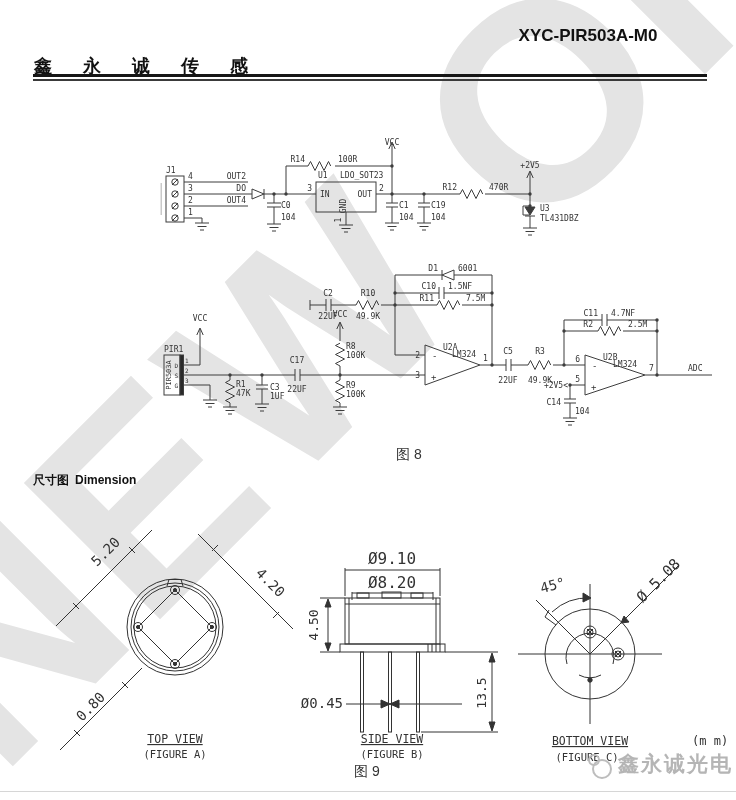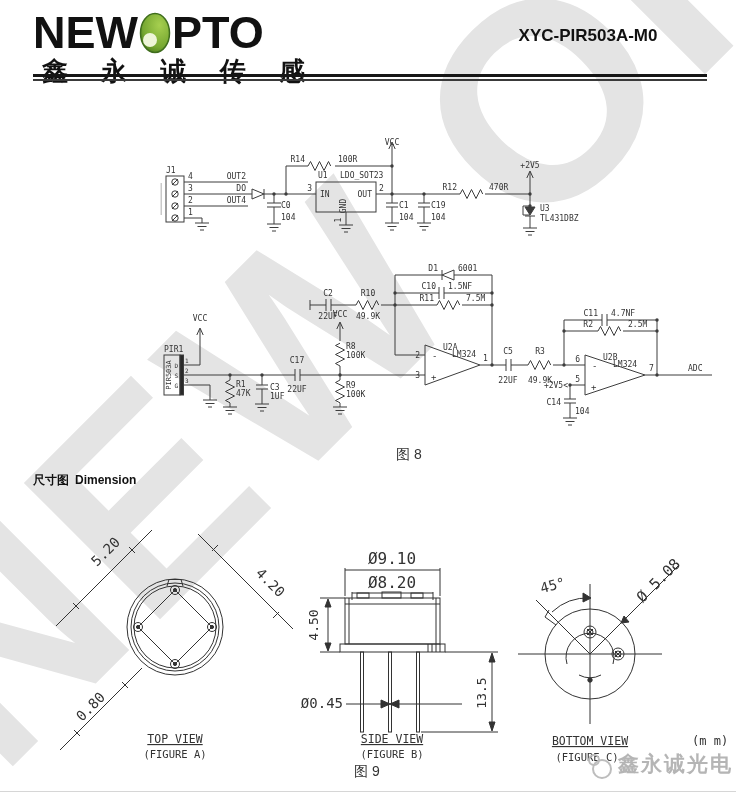--- a/index.html
+++ b/index.html
@@ -5,21 +5,21 @@
   html,body{margin:0;padding:0;background:#fff;}
   .page{position:relative;width:736px;height:800px;background:#fff;overflow:hidden;
         font-family:"Liberation Sans",sans-serif;color:#1a1a1a;}
   .wm-big{position:absolute;left:30px;top:530px;z-index:0;font-size:280px;line-height:1;
           font-weight:bold;letter-spacing:6px;color:#e4e4e4;white-space:nowrap;
           transform:rotate(-45deg);transform-origin:0 100%;user-select:none;}
   .content{position:absolute;inset:0;z-index:1;}
   .logo{position:absolute;left:33px;top:10px;display:flex;align-items:center;
         font-size:45px;font-weight:800;letter-spacing:0;color:#111;line-height:1;}
   .logo svg{margin:0 1px;}
-  .brand-cn{position:absolute;left:42px;top:54px;font-size:26px;font-weight:bold;
+  .brand-cn{position:absolute;left:34px;top:54px;font-size:18px;font-weight:bold;
             letter-spacing:13px;color:#111;}
   .hd-right{position:absolute;left:483px;top:16px;width:210px;text-align:center;
             font-weight:bold;color:#111;}
   .hd-series{font-size:16px;}
   .hd-model{font-size:17px;margin-top:10px;}
   .rule1{position:absolute;left:33px;top:74px;width:674px;height:3px;background:#161616;}
   .rule2{position:absolute;left:33px;top:79px;width:674px;height:2px;background:#3a3a3a;}
   .sec-title{position:absolute;left:33px;font-weight:bold;font-size:15px;color:#111;}
   .sec-title .en{margin-left:6px;}
   .t-circuit{top:93px;}
@@ -39,35 +39,20 @@
 </style>
 </head>
 <body>
 
 <div class="page">
 
   <div class="wm-big">NEW OPTO</div>
 
   <div class="content">
 
-    <div class="logo">
-      <span>NEW</span>
-      <svg width="32" height="42" viewBox="0 0 32 42">
-        <defs>
-          <radialGradient id="gg" cx="65%" cy="30%" r="80%">
-            <stop offset="0%" stop-color="#a6cf4f"></stop>
-            <stop offset="70%" stop-color="#77a832"></stop>
-            <stop offset="100%" stop-color="#4c7c1b"></stop>
-          </radialGradient>
-        </defs>
-        <ellipse cx="16" cy="21" rx="14.5" ry="19.5" fill="url(#gg)" stroke="#3f6d1d" stroke-width="1.5"></ellipse>
-        <circle cx="11" cy="28" r="7" fill="#eef5d8"></circle>
-      </svg>
-      <span>PTO</span>
-    </div>
     <div class="brand-cn">鑫 永 诚 传 感</div>
     <div class="hd-right">
       <div class="hd-model">XYC-PIR503A-M0</div>
     </div>
     <div class="rule1"></div>
     <div class="rule2"></div>
 
 
     <svg class="schematic" width="596" height="335" viewBox="0 0 596 335">
       <defs>

